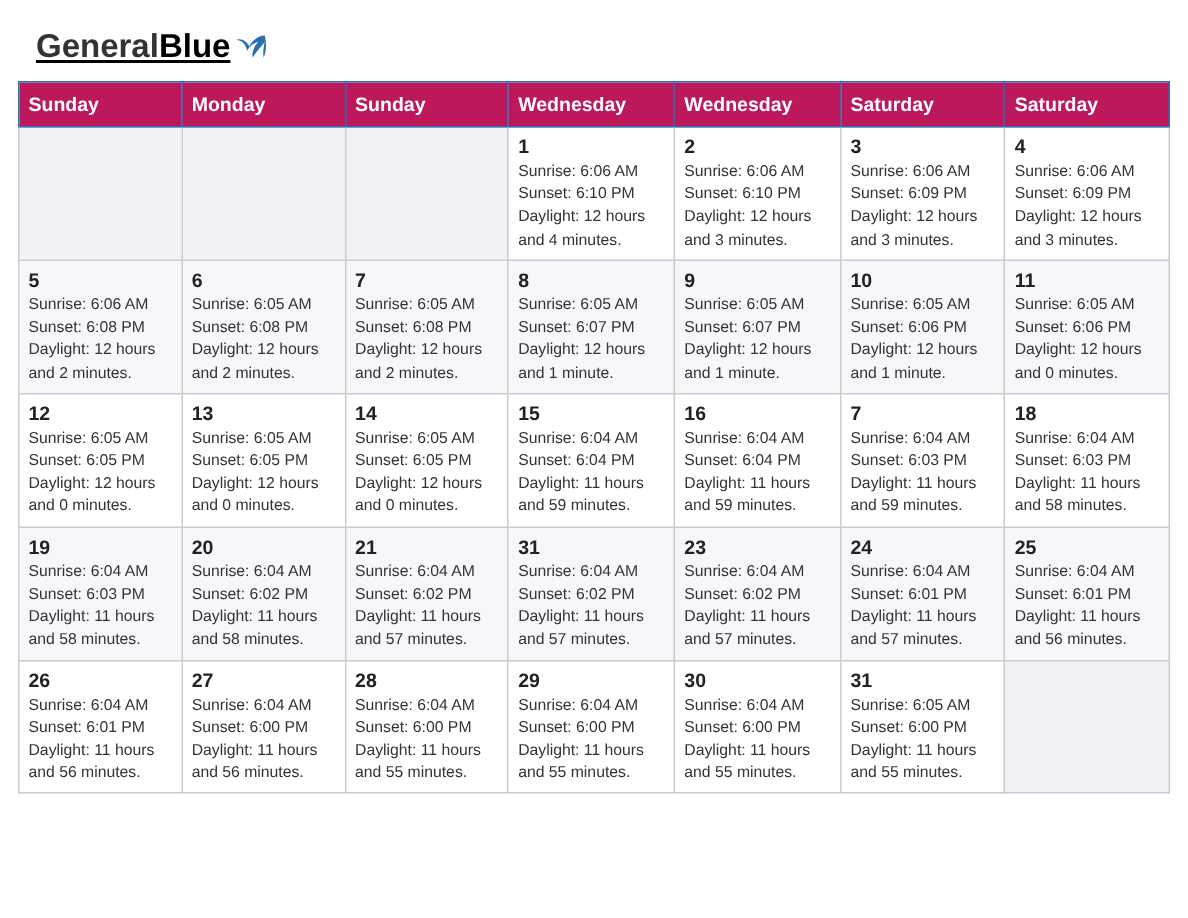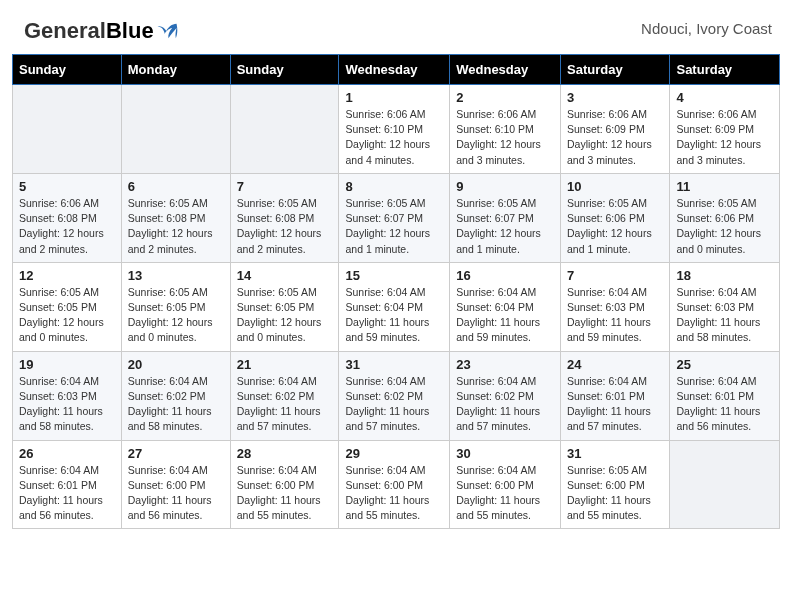--- a/index.html
+++ b/index.html
@@ -6,21 +6,22 @@
     body {
       font-family: Arial, sans-serif;
       background: #fff;
       width: 792px;
       min-height: 612px;
     }
     .header {
       display: flex;
       justify-content: space-between;
       align-items: flex-start;
-      padding: 18px 20px 10px 24px;
+      padding: 18px 8px 10px 24px;
+      text-decoration: underline;
     }
     .logo {
       display: flex;
       flex-direction: column;
       align-items: flex-start;
     }
     .logo-text {
       font-size: 22px;
       font-weight: bold;
       color: #333;
@@ -46,21 +47,21 @@
       color: #555;
       margin-top: 2px;
     }
     table {
       width: calc(100% - 24px);
       margin: 0 12px 12px 12px;
       border-collapse: collapse;
       border: 1px solid #ccc;
     }
     thead tr th {
-      background: #000000;
+      background: #be185d;
       color: #fff;
       font-size: 13px;
       font-weight: bold;
       padding: 7px 6px;
       text-align: left;
       border: 1px solid #2a6db5;
     }
     tbody tr td {
       vertical-align: top;
       padding: 5px 6px;
@@ -96,21 +97,20 @@
   <div class="logo">
     <div class="logo-text">
       <span>General</span>
         <span style="color:#000000;">Blue</span>
       <svg class="logo-bird" viewBox="0 0 30 24" fill="none" xmlns="http://www.w3.org/2000/svg">
         <path d="M28 2 C22 2 16 7 14 12 C12 8 7 4 2 6 C8 6 11 11 12 16 C13 13 17 9 22 8 C18 12 16 18 17 22 C20 17 25 12 28 8 C27 12 26 17 27 22 C29 17 30 11 28 2Z" fill="#2a6db5"></path>
       </svg>
     </div>
   </div>
   <div class="title-block">
-    <div class="title-location">Ndouci, Ivory Coast</div>
   </div>
 </div>
 
 <table>
   <thead>
     <tr>
     <th>Sunday</th>
         <th>Monday</th>
         <th>Sunday</th>
         <th>Wednesday</th>

